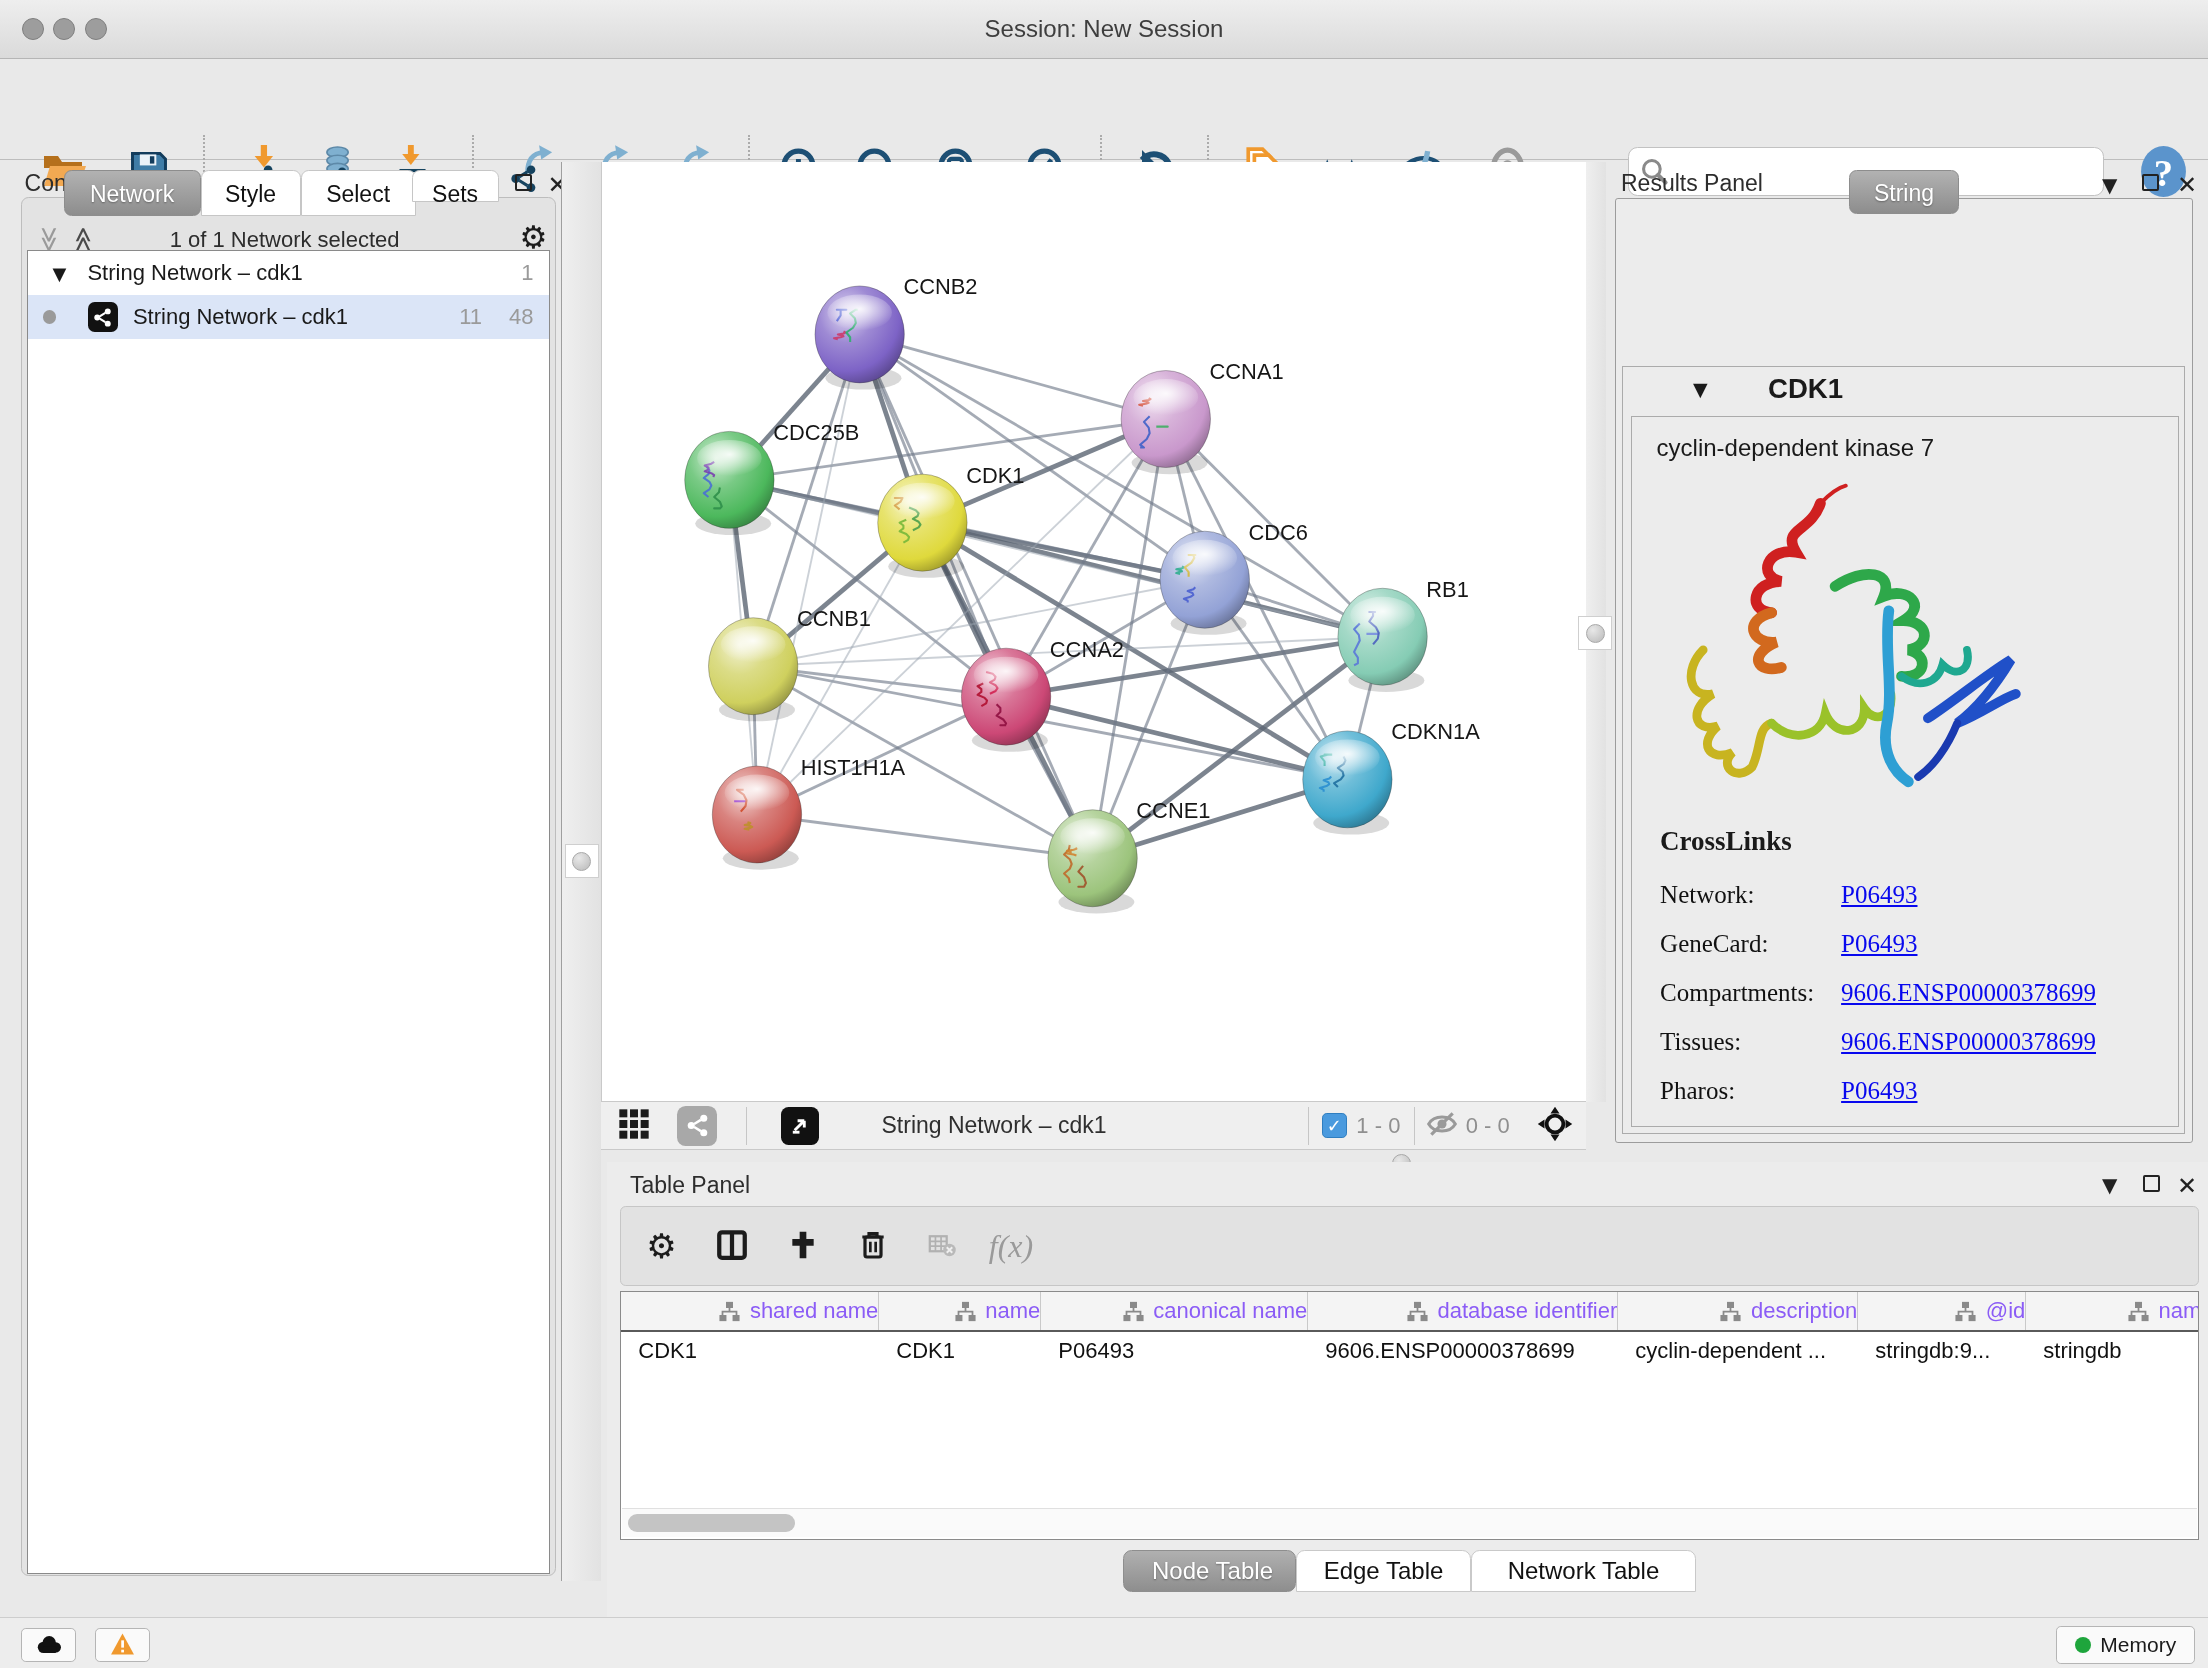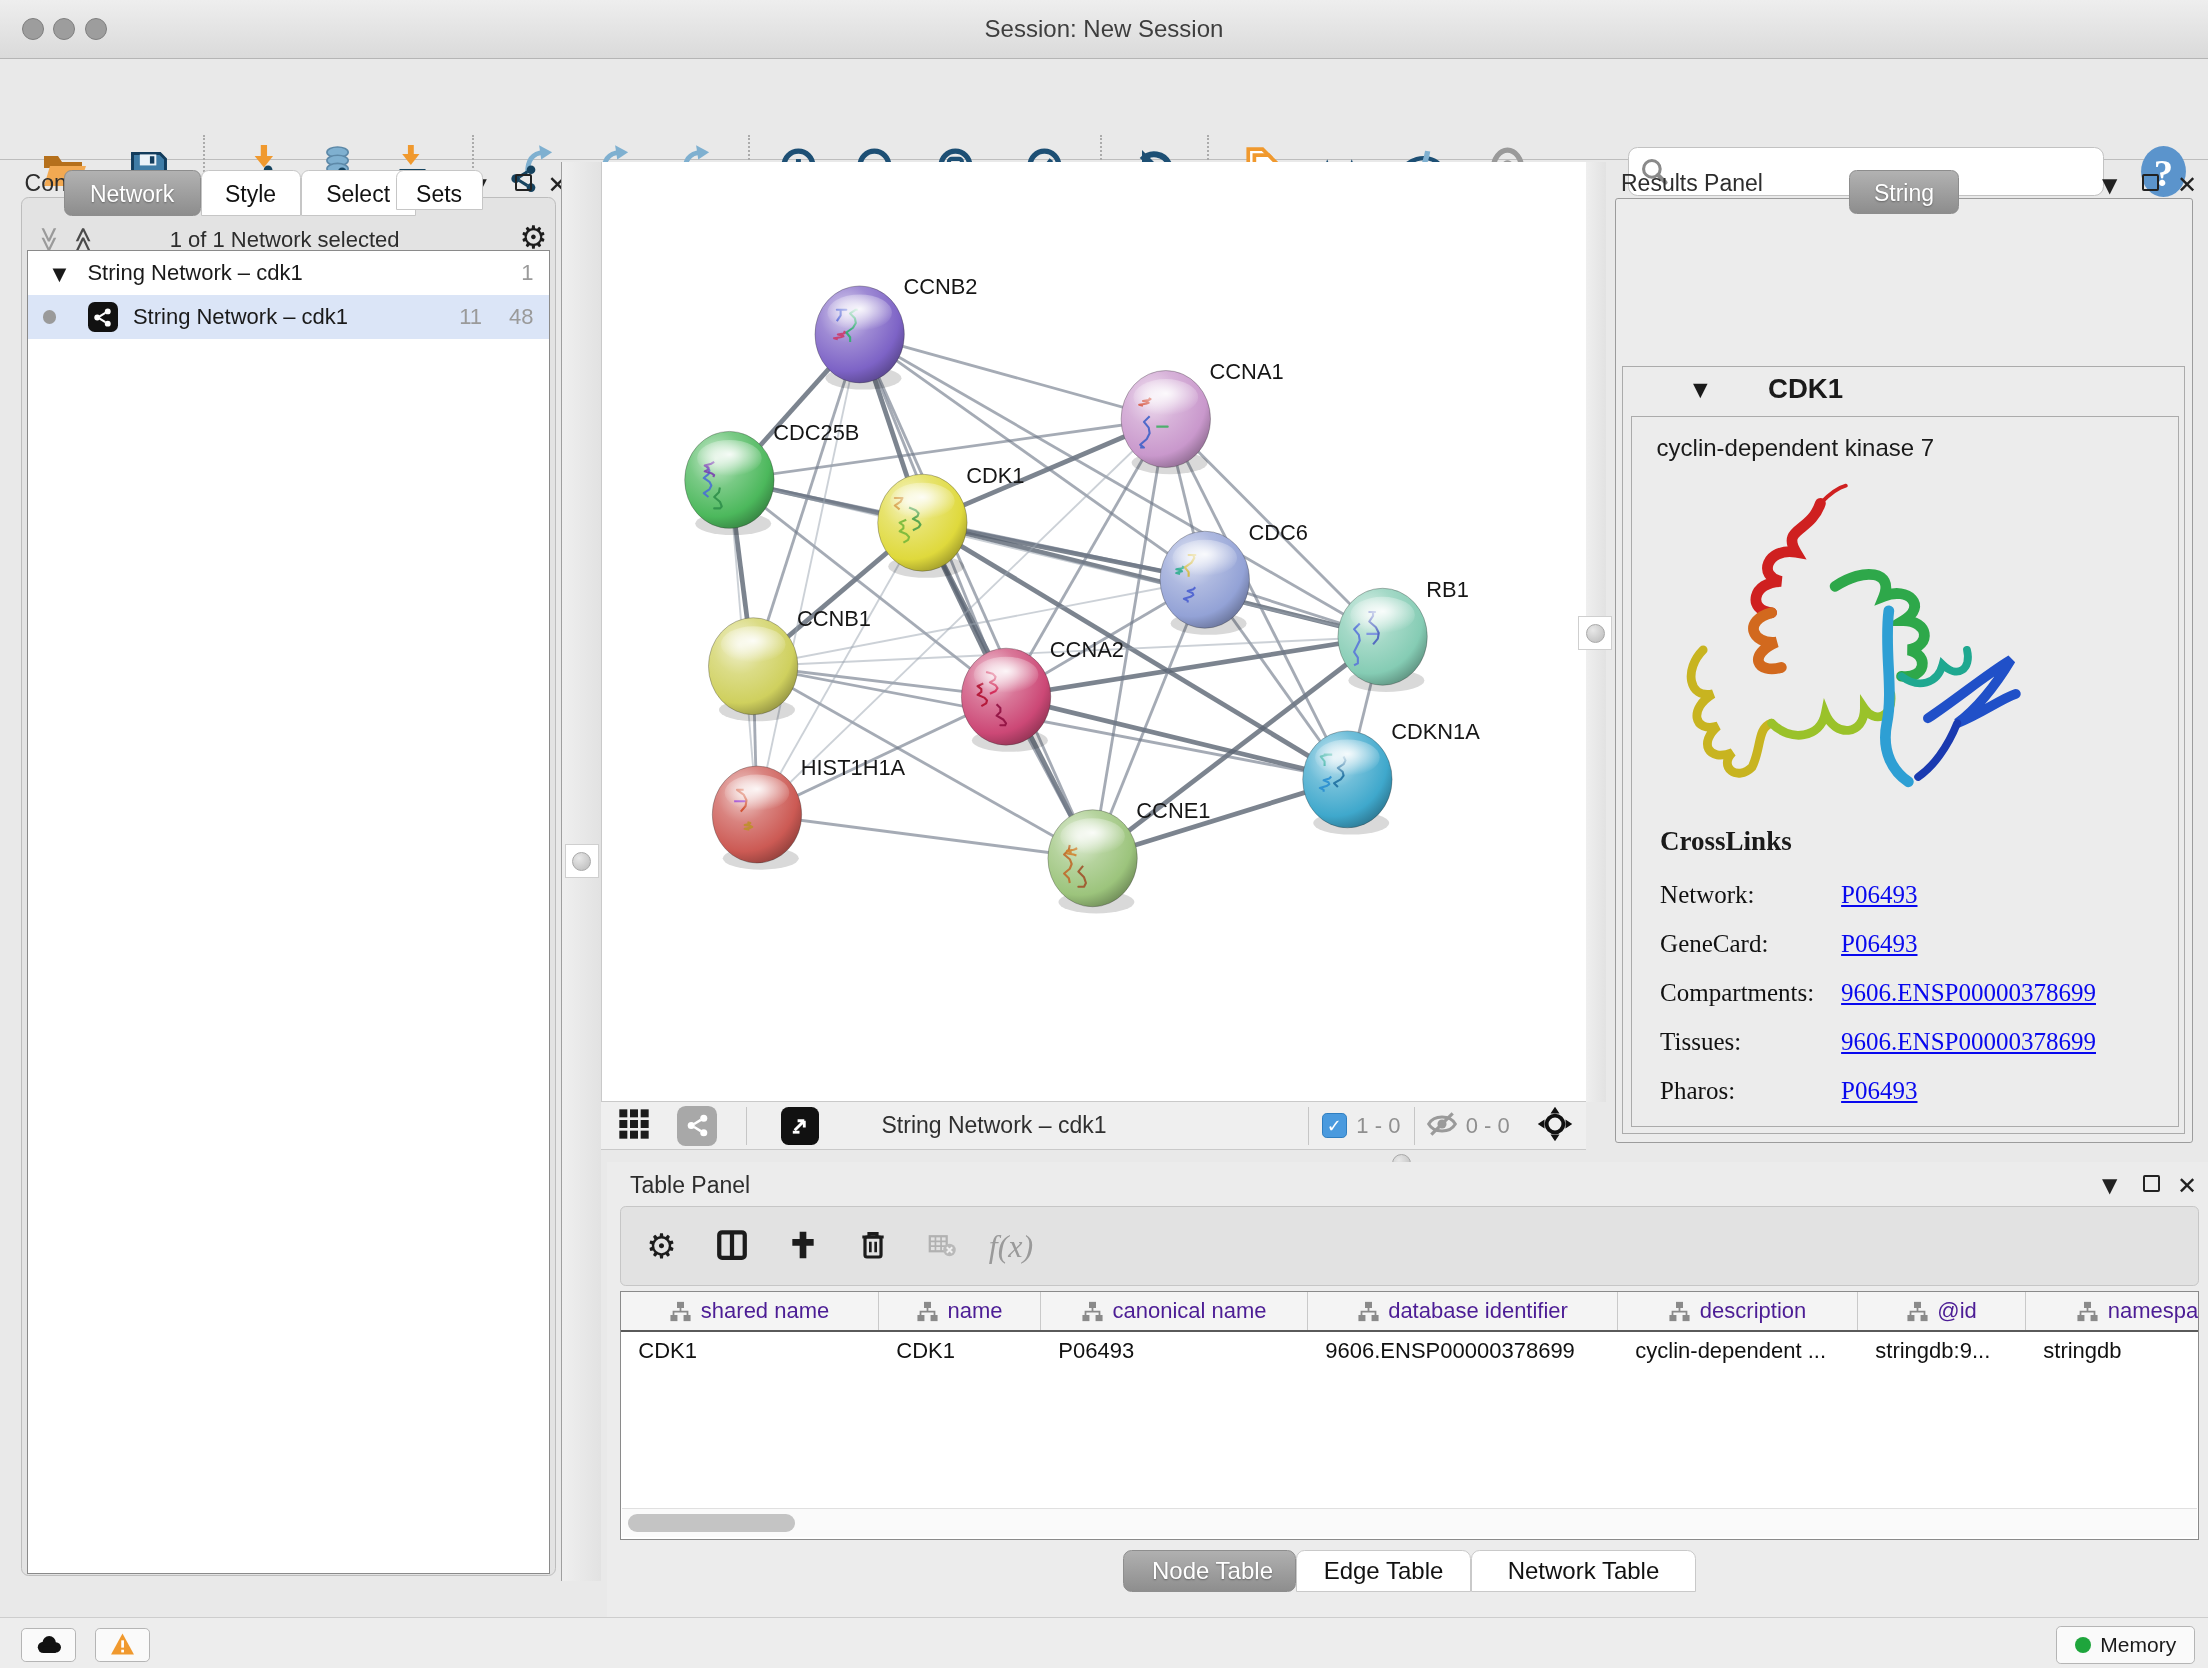--- a/index.html
+++ b/index.html
@@ -58,21 +58,21 @@
   #crosslinks { font-family:"Liberation Serif","DejaVu Serif",serif; }
   .cl-row { display:flex; height:49px; align-items:center; font-size:25px; }
   .cl-label { width:181px; color:#111; }
   .cl-link { color:#0808ee; text-decoration:underline; }
 
   
   #table-panel { left:607px; top:1162px; width:1602px; height:455px; background:#ececec; }
   #tp-toolbar { left:13.3px; top:44px; width:1579px; height:80px; background:#e2e2e2; border:1px solid #c6c6c6; border-radius:5.7px; display:flex; align-items:center; }
   #tp-table { left:13.3px; top:129px; width:1579px; height:249px; background:#fff; border:1.9px solid #8a8a8a; overflow:hidden; }
   #tp-head { display:flex; height:40px; background:#f4f4f4; border-bottom:2.9px solid #5a5a5a; }
-  .th { display:flex; align-items:center; justify-content:center; gap:9.5px; font-size:22px; color:#4c1d95; border-right:1px solid #c9c9c9; flex:none; }
+  .th { display:flex; align-items:center; justify-content:flex-end; gap:9.5px; font-size:22px; color:#8b5cf6; border-right:1px solid #c9c9c9; flex:none; }
   #tp-row { display:flex; height:38px; background:#fff; }
   .td { font-size:22px; color:#111; padding-left:17px; display:flex; align-items:center; flex:none; }
   #hscroll { left:15px; top:346px; width:1575px; height:28.5px; background:#fafafa; border-top:1px solid #e0e0e0; }
   #hthumb { left:5.7px; top:4.8px; width:167px; height:18px; background:#c4c4c4; border-radius:9.5px; }
   .bot-tab { position:absolute; top:0; height:42px; display:flex; align-items:center; justify-content:center; font-size:24px; background:#fff; border:1px solid #c9c9c9; color:#111; border-radius:8.6px 8.6px 0 0; }
   .bot-tab.sel { background:linear-gradient(#b0b0b0,#8e8e8e); color:#fff; border-color:#8e8e8e; border-radius:8.6px; text-shadow:0 1px 1.9px rgba(0,0,0,.35);padding-left:6px; }
 
   
   #statusbar { left:0; top:1617px; width:2208px; height:51px; background:#ededed; border-top:1px solid #cdcdcd; }
   .sb-btn { background:#fafafa; border:1px solid #b5b5b5; border-radius:4.8px; display:flex; align-items:center; justify-content:center; }
@@ -279,21 +279,21 @@
   <span class="abs panel-title" style="left:17px;top:7.6px">Control Panel</span>
   <span class="abs panel-ctrl sym" style="left:464px;top:10.5px">▼</span>
   <span class="abs" style="left:507px;top:12.4px"><span class="float-box"></span></span>
   <span class="abs panel-ctrl sym" style="left:540px;top:8.6px;font-size:24px;font-weight:bold">✕</span>
 
   <div id="cp-box" class="abs"></div>
   <div id="cp-tabs" class="abs" style="left:0;top:7.6px;width:554px;height:48px">
       <span class="tab sel" style="position: absolute; left: 56px; top: 0px; width: 137px; height: 46px; line-height: 46px;">Network</span>
       <span class="tab" style="position: absolute; left: 193px; top: 0px; width: 100px; height: 46px; line-height: 46px;">Style</span>
       <span class="tab" style="position: absolute; left: 293px; top: 0px; width: 115px; height: 46px; line-height: 46px;">Select</span>
-      <span class="tab" style="position: absolute; left: 388px; top: 0px; width: 87px; height: 40px; line-height: 46px;">Sets</span>
+      <span class="tab" style="position: absolute; left: 404px; top: 0px; width: 87px; height: 32px; line-height: 46px;">Sets</span>
     </div>
 
   <span class="abs sym" style="left:28.5px;top:63px;font-size:25px;color:#9a9a9a;transform:rotate(90deg)">≫</span>
   <span class="abs sym" style="left:61px;top:63px;font-size:25px;color:#4a4a4a;transform:rotate(-90deg)">≫</span>
   <span class="abs" style="left:0;top:65px;width:554px;text-align:center;font-size:22px;color:#2d2d2d">1 of 1 Network selected</span>
   <span class="abs sym" style="left:512px;top:57px;font-size:31px;color:#1c1c1c">⚙</span>
 
   <div id="cp-list" class="abs">
     <div class="tree-row">
       <span class="sym" style="margin-left:25px;font-size:18px">▼</span>

